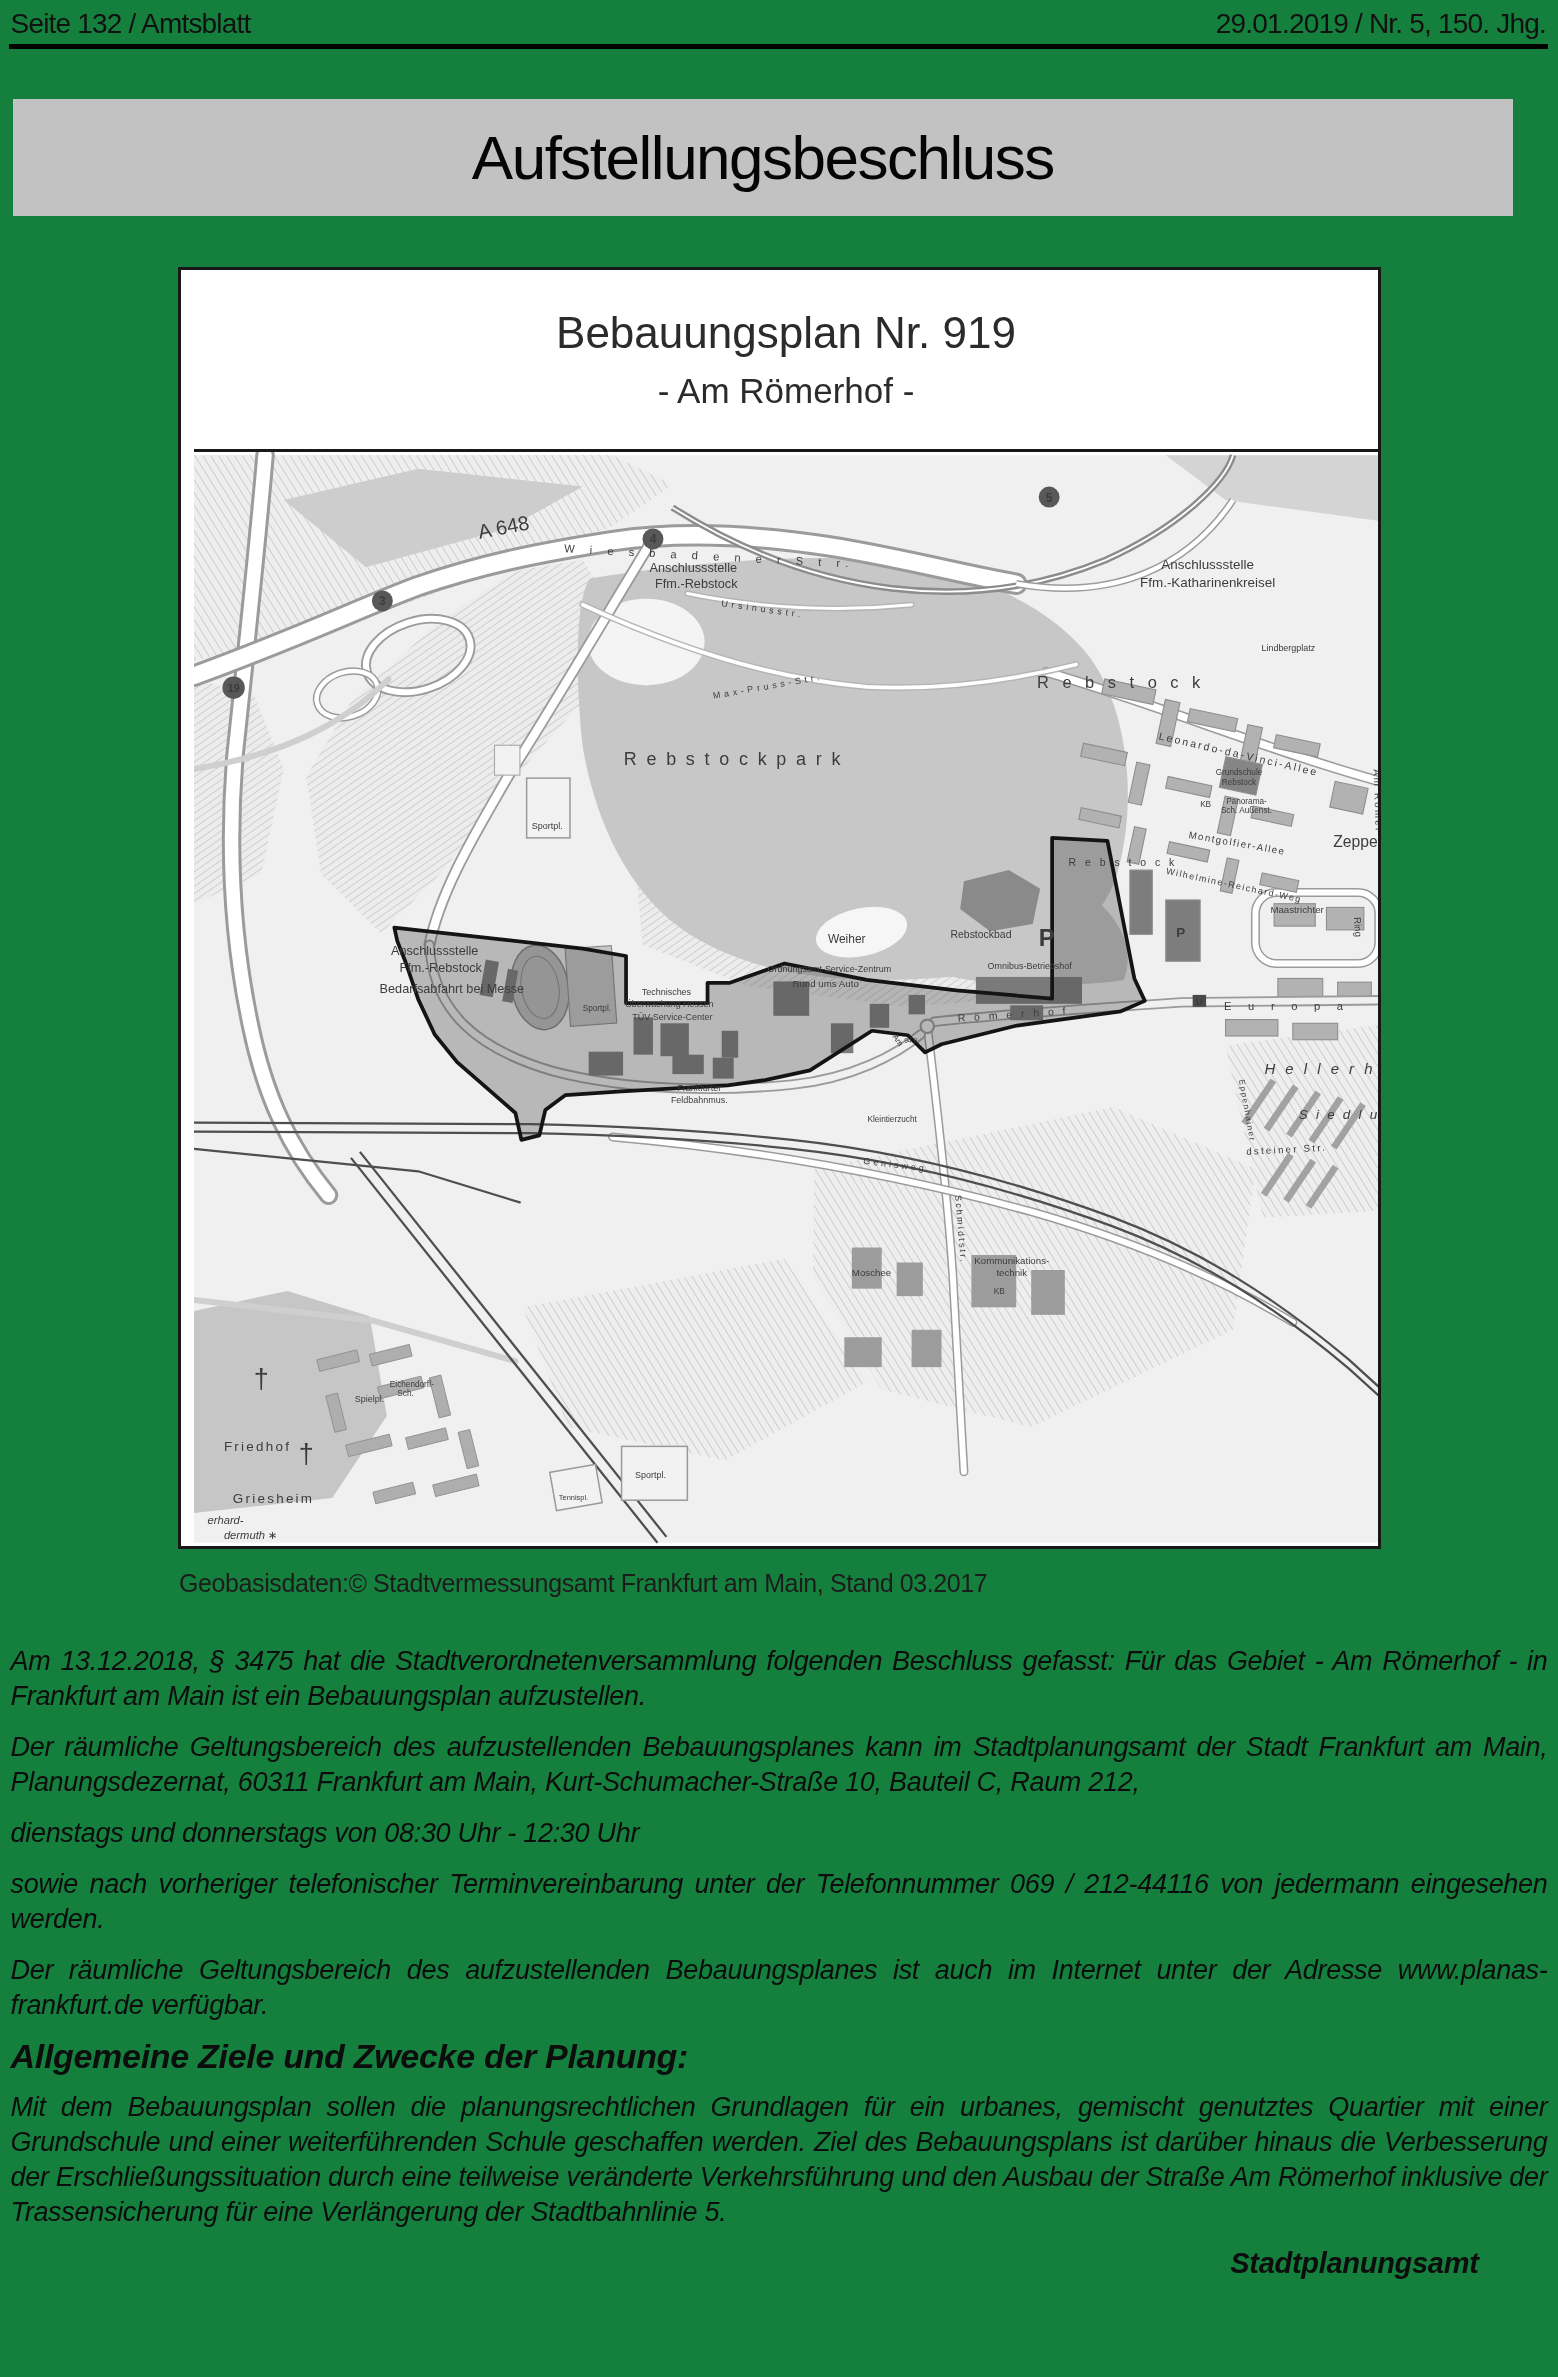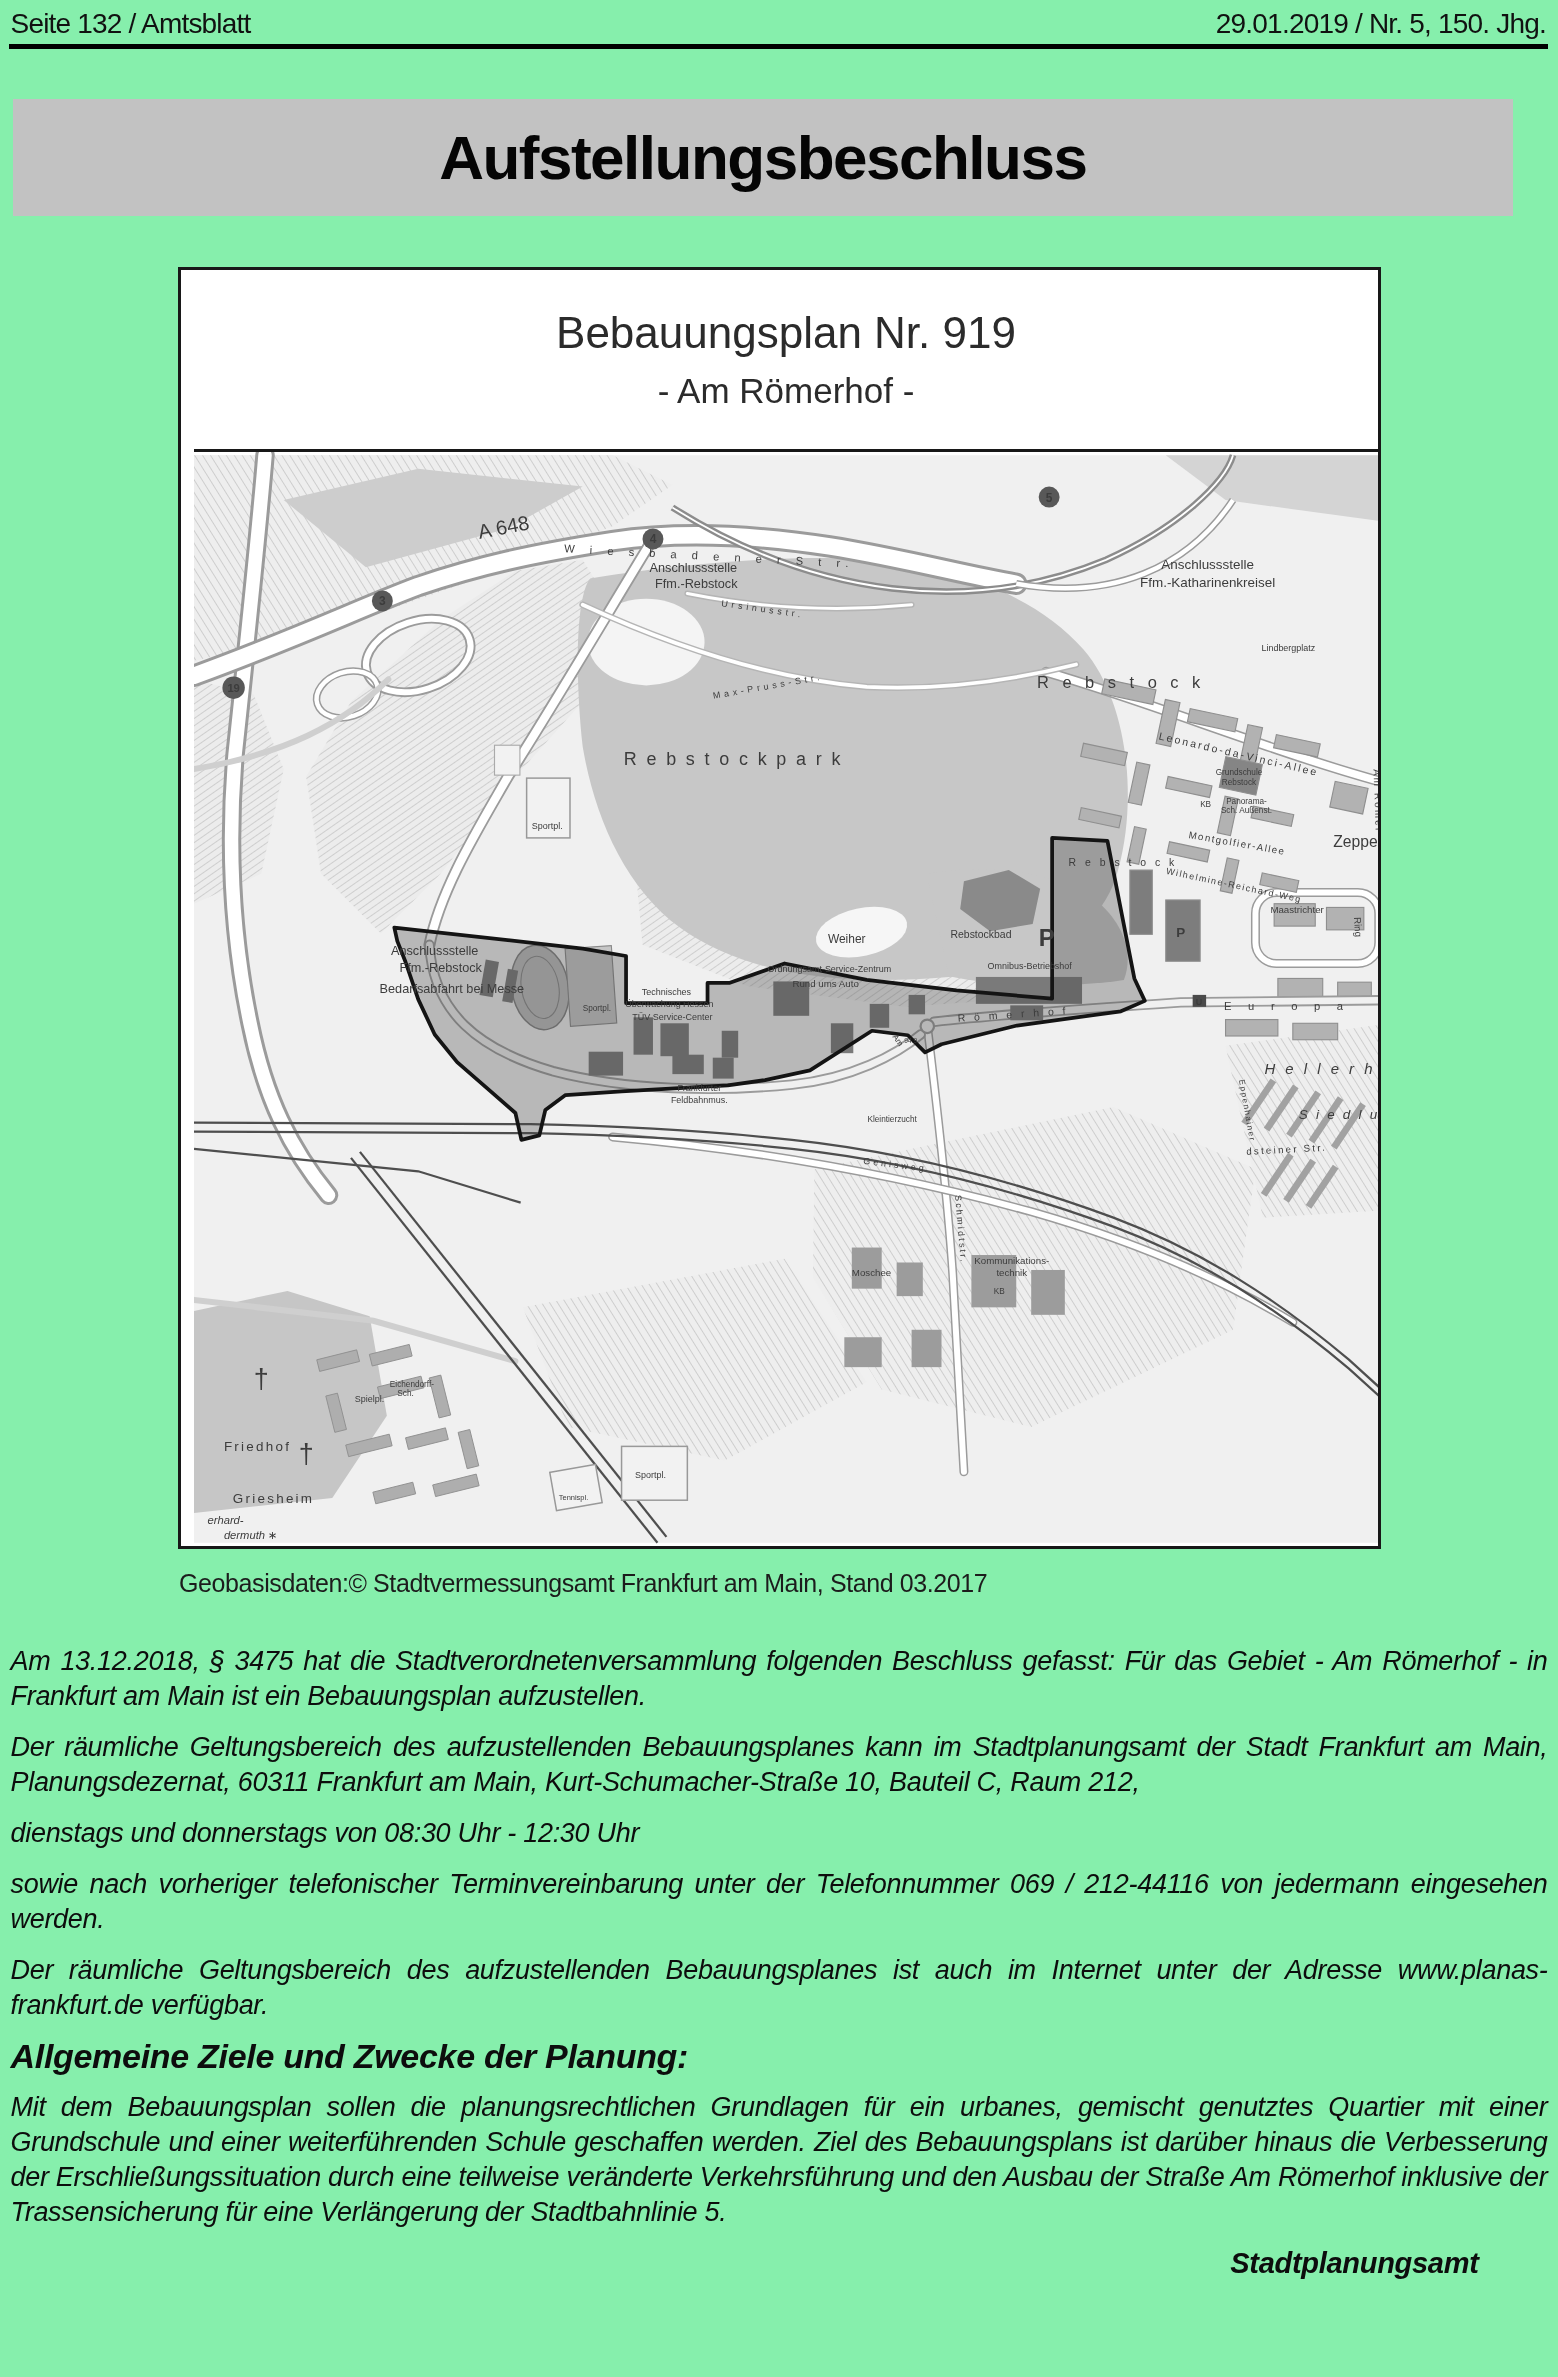--- a/index.html
+++ b/index.html
@@ -1,23 +1,23 @@
 <!DOCTYPE html>
 <html style="font-size:12px"><head>
 <meta charset="utf-8">
 <style>
   html,body{margin:0;padding:0;background:#fff;}
-  .page{position:relative;width:1558px;height:2377px;background:#86efac;
+  .page{position:relative;width:1558px;height:2377px;background:#15803d;
         font-family:"Liberation Sans","DejaVu Sans",sans-serif;color:#111;overflow:hidden;}
   .hdr-left{position:absolute;top:7.5px;left:10.5px;font-size:28px;letter-spacing:-0.8px;}
   .hdr-right{position:absolute;top:7.5px;right:12px;font-size:28px;letter-spacing:-0.8px;text-align:right;}
   .hdr-rule{position:absolute;top:44px;left:9px;width:1539px;height:5.3px;background:#000;}
   .banner{position:absolute;top:99px;left:12.8px;width:1500px;height:117px;background:#c2c2c2;
           display:flex;align-items:center;justify-content:center;}
-  .banner h1{margin:0;font-size:62px;font-weight:bold;letter-spacing:-1.5px;color:#050505;}
+  .banner h1{margin:0;font-size:62px;font-weight:normal;letter-spacing:-1.5px;color:#050505;}
   .figure{position:absolute;top:267px;left:178px;width:1203px;border:3.8px solid #181818;background:#fff;box-sizing:border-box;padding-left:13px;}
   .fig-title{height:179px;border-bottom:3px solid #181818;display:flex;flex-direction:column;
              align-items:center;justify-content:center;gap:13.5px;color:#2b2b2b;}
   .fig-title .t1{font-size:44px;letter-spacing:0px;}
   .fig-title .t2{font-size:35px;}
   .fig-map{height:1094px;position:relative;overflow:hidden;}
   .fig-map svg{display:block;}
   .caption{position:absolute;top:1569px;left:179px;font-size:25px;letter-spacing:-0.4px;color:#1c1c1c;}
   .bodytext{position:absolute;top:1644px;left:10.5px;width:1537px;font-size:27px;line-height:35px;
             text-align:justify;letter-spacing:-0.3px;color:#0d0d0d;font-style:italic;}

